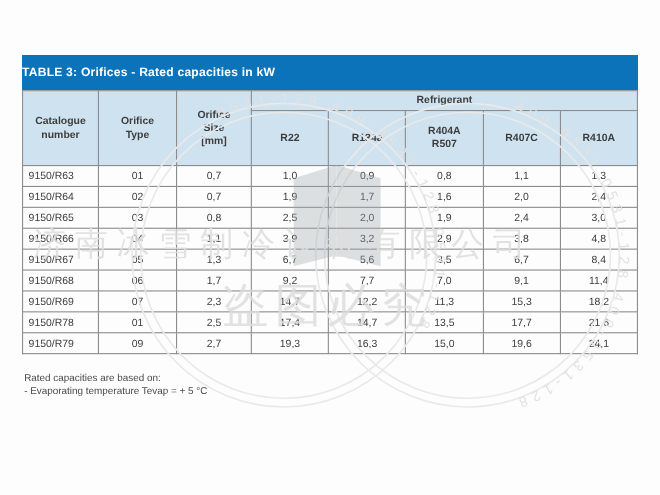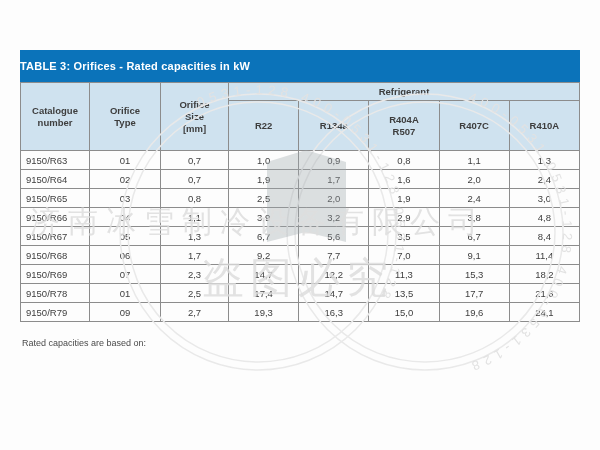--- a/index.html
+++ b/index.html
@@ -210,20 +210,21 @@
     <td>15,0</td>
     <td>19,6</td>
     <td>24,1</td>
   </tr>
       </tbody>
   </table>
 </div>
 
 <div class="notes">
   <div>Rated capacities are based on:</div>
+  <div>- Evaporating temperature Tevap = + 5 °C</div>
 </div>
 
 <svg class="watermark" width="600" height="450" viewBox="0 0 600 450">
   <defs>
     <path id="ringA" d="M 120 232 a 138 138 0 1 1 276 0 a 138 138 0 1 1 -276 0"></path>
     <path id="ringB" d="M 287 232 a 138 138 0 1 1 276 0 a 138 138 0 1 1 -276 0"></path>
   </defs>
   <g stroke="#e9e9e9" stroke-width="1.5" fill="none">
     <circle cx="258" cy="232" r="138"></circle>
     <circle cx="258" cy="232" r="130"></circle>

